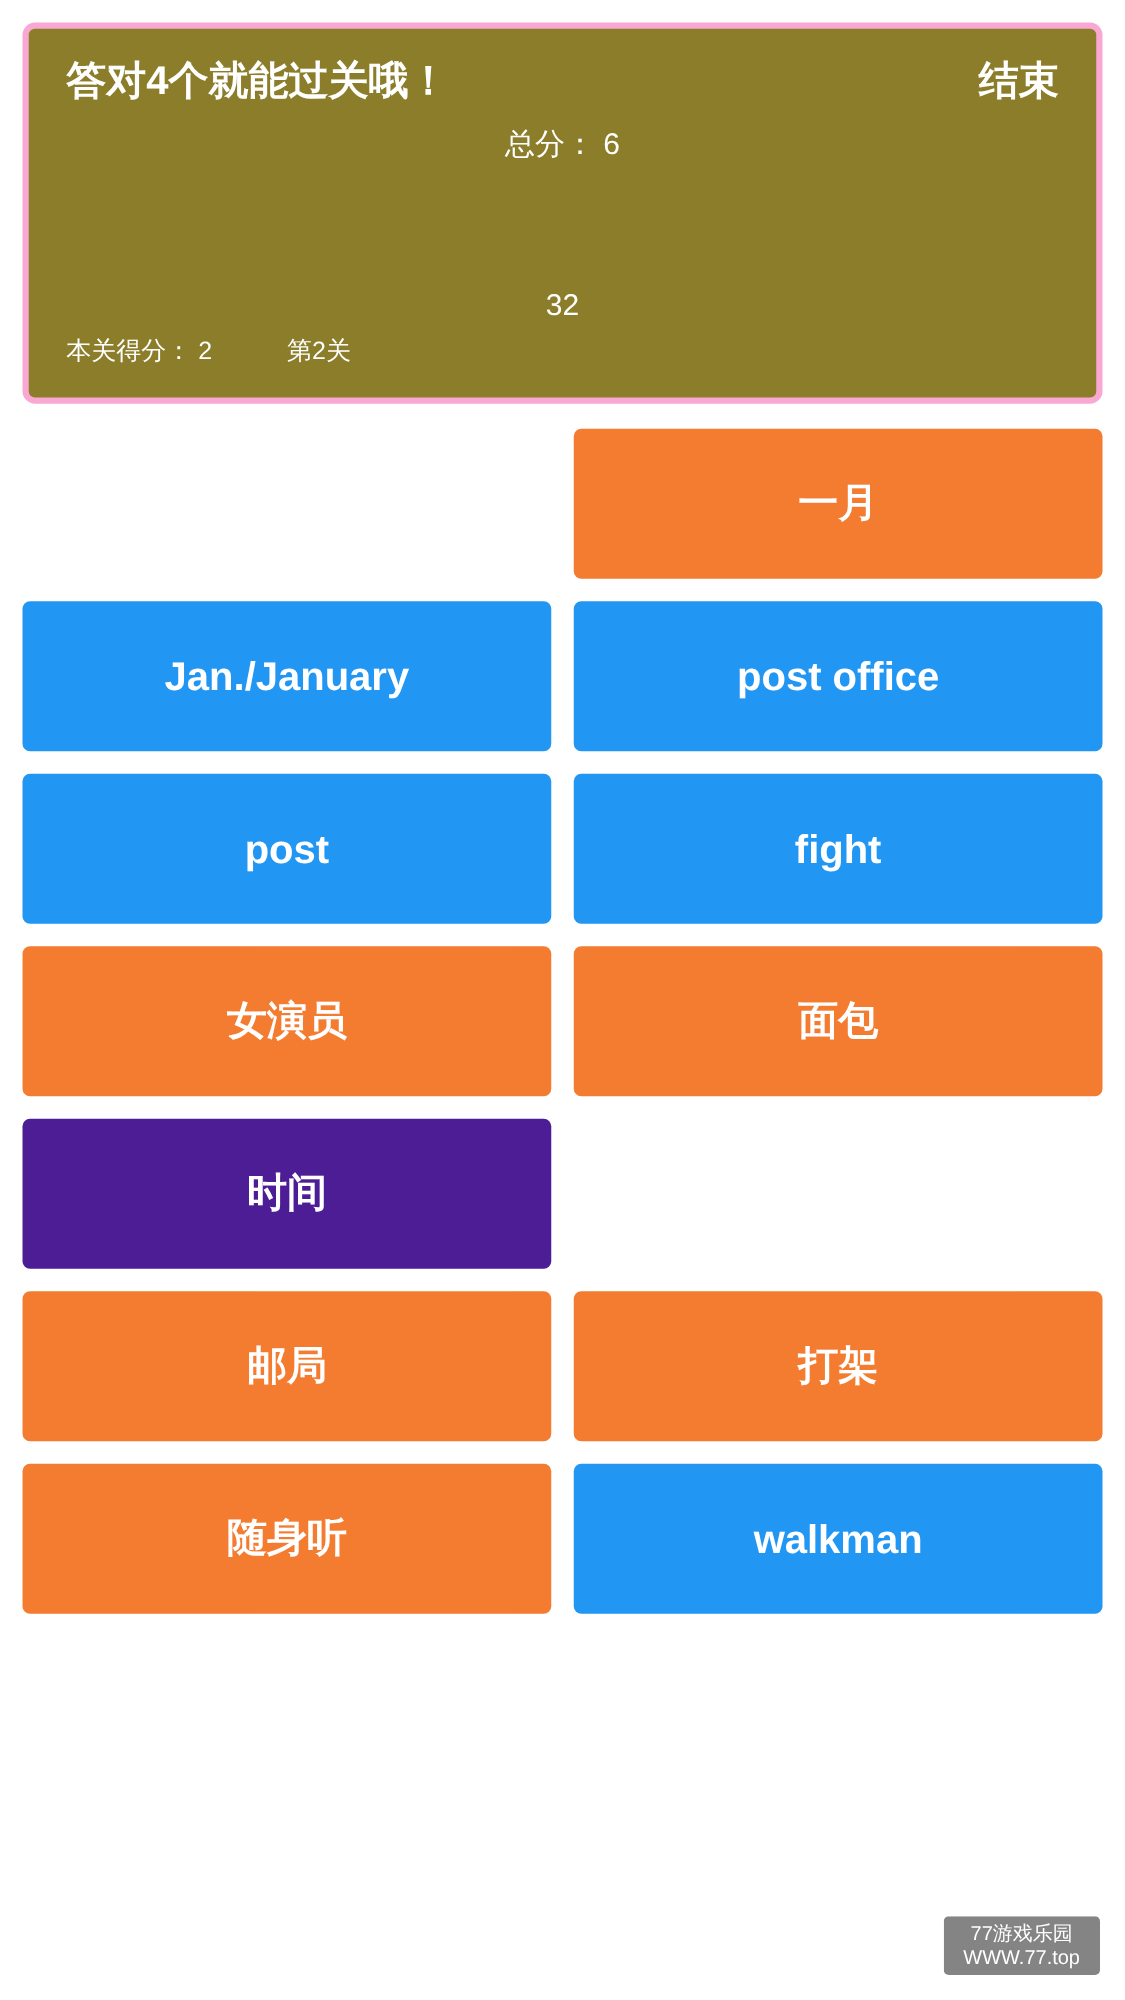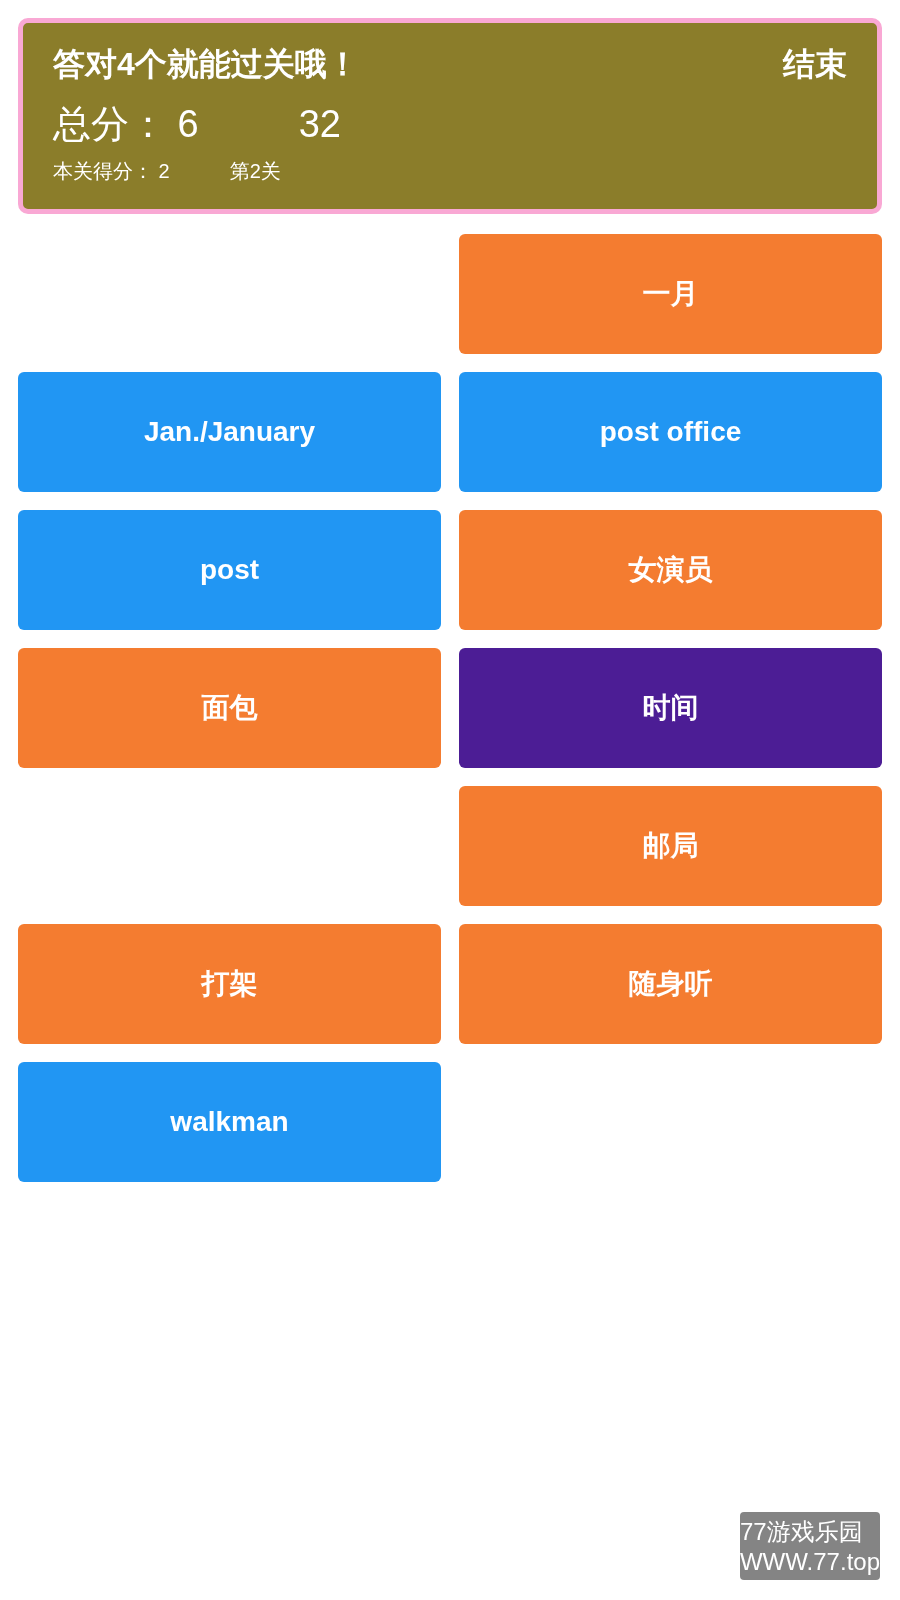--- a/index.html
+++ b/index.html
@@ -27,44 +27,45 @@
       justify-content: space-between;
       align-items: center;
       font-size: 32px;
       font-weight: bold;
       margin-bottom: 12px;
     }
     .header-row2 {
       display: flex;
       justify-content: flex-start;
       align-items: center;
-      font-size: 38px;
+      font-size: 24px;
       margin-bottom: 8px;
       gap: 100px;
+      flex-direction: column;
     }
     .header-row3 {
       display: flex;
       justify-content: flex-start;
       align-items: center;
       font-size: 20px;
       gap: 60px;
     }
     .grid-area {
       padding: 20px 18px;
       display: grid;
       grid-template-columns: 1fr 1fr;
       gap: 18px;
     }
     .card {
       border-radius: 6px;
       display: flex;
       align-items: center;
       justify-content: center;
       height: 120px;
-      font-size: 28px;
+      font-size: 32px;
       font-weight: bold;
       color: white;
       cursor: pointer;
       text-align: center;
       padding: 10px;
     }
     .blue { background: #2196F3; }
     .orange { background: #F47C30; }
     .green { background: #4c1d95; }
     .empty {
@@ -95,26 +96,27 @@
     <span>第2关</span>
   </div>
 </div>
 
 <div class="grid-area" id="card-grid">
 <div class="card empty"></div>
     <div class="card orange">一月</div>
     <div class="card blue">Jan./January</div>
     <div class="card blue">post office</div>
     <div class="card blue">post</div>
+    <div class="card blue">fight</div>
     <div class="card orange">女演员</div>
     <div class="card orange">面包</div>
     <div class="card green">时间</div>
     <div class="card empty"></div>
     <div class="card orange">邮局</div>
     <div class="card orange">打架</div>
     <div class="card orange">随身听</div>
     <div class="card blue">walkman</div>
   </div>
 
-<div style="position:fixed;bottom:20px;right:20px;background:rgba(80,80,80,0.7);color:white;padding:4px 0;font-size:24px;border-radius:4px;pointer-events:none;">
+<div style="position:fixed;bottom:20px;right:20px;background:rgba(80,80,80,0.7);color:white;padding:4px 16px;font-size:16px;border-radius:4px;pointer-events:none;text-align:center;">
   <div>77游戏乐园</div>
   <div>WWW.77.top</div>
 </div>
 
 </body></html>

